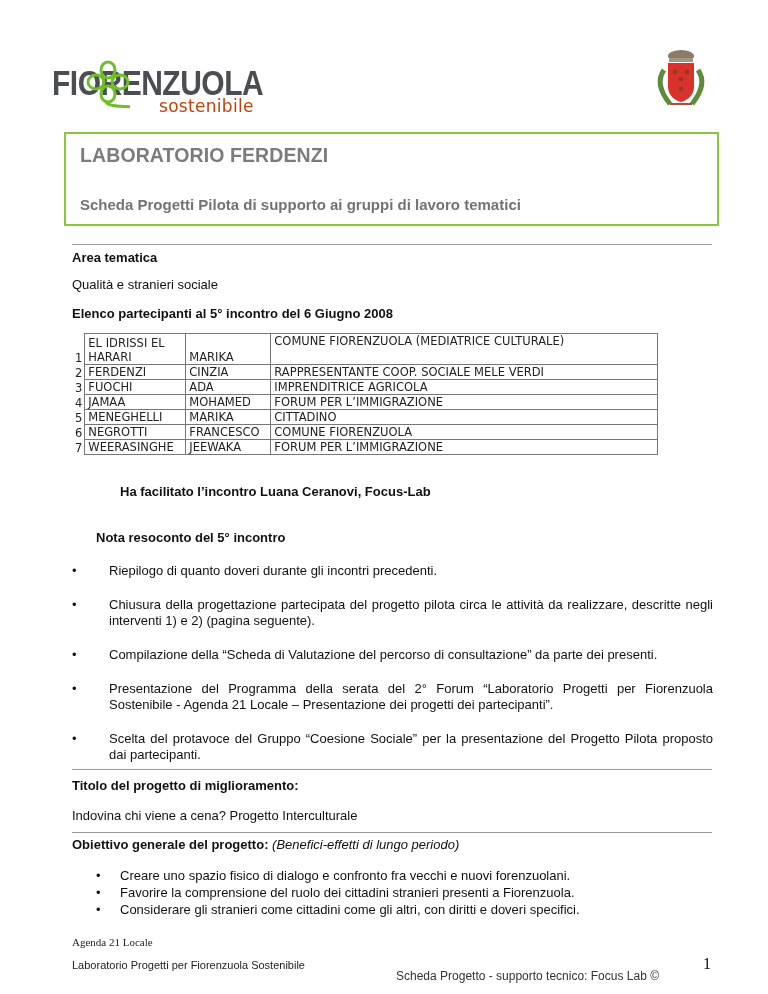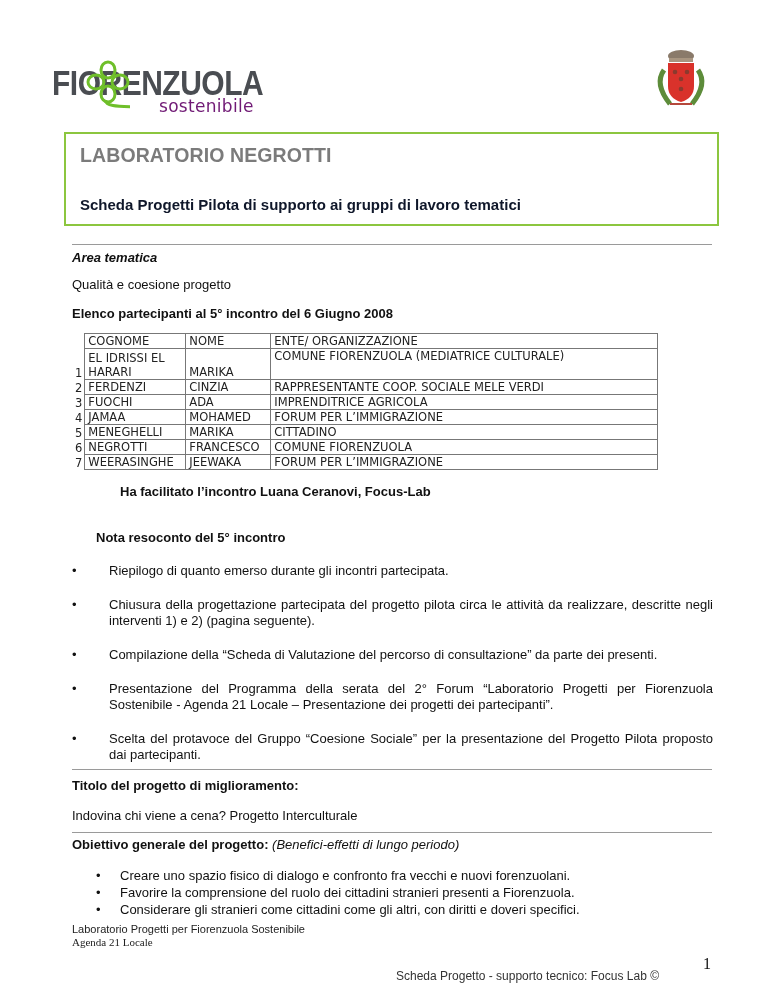--- a/index.html
+++ b/index.html
@@ -6,31 +6,31 @@
   body { width: 768px; height: 994px; position: relative; overflow: hidden;
          font-family: "Liberation Sans", sans-serif; color: #111; }
 
   
   .logo { position: absolute; left: 52px; top: 60px; width: 190px; height: 60px; }
   .logo .word { position: absolute; left: 0; top: 4px; font-family: "Liberation Sans", sans-serif;
                 font-weight: 900; font-size: 30px; letter-spacing: -0.5px; color: #4a4d52;
                 transform: scaleY(1.15); transform-origin: top left; }
   .logo .flower { position: absolute; left: 34px; top: 0px; }
   .logo .sub { position: absolute; left: 107px; top: 36px; font-family: "DejaVu Sans", sans-serif;
-               font-size: 17px; color: #701a75; letter-spacing: 0.3px; }
+               font-size: 17px; color: #c2410c; letter-spacing: 0.3px; }
   .crest { position: absolute; left: 650px; top: 48px; width: 62px; height: 66px; }
 
   
   .title-box { position: absolute; left: 64px; top: 132px; width: 655px; height: 94px;
                border: 2px solid #8cc63f; box-sizing: border-box; }
   .title-box .t1, .title-box .t2 { position: absolute; left: 14px; font-size: 19.5px; font-weight: bold;
                color: #7b7b7b; letter-spacing: 0.1px; }
   .title-box .t1 { top: 10px; }
   .title-box .t2 { top: 30px; }
-  .title-box .sub { position: absolute; left: 14px; top: 62px; font-size: 15px; font-weight: bold; color: #0f172a; }
+  .title-box .sub { position: absolute; left: 14px; top: 62px; font-size: 15px; font-weight: bold; color: #737373; }
 
   .rule { position: absolute; left: 72px; width: 640px; height: 0; border-top: 1.5px solid #9a9a9a; }
 
   .txt { position: absolute; left: 72px; font-size: 13px; color: #111; white-space: nowrap; }
   .bold { font-weight: bold; }
 
   
   table.part { position: absolute; left: 75px; top: 333px; border-collapse: collapse;
                font-family: "DejaVu Sans", sans-serif; font-size: 11.5px; color: #222; }
   table.part td { border: 1px solid #777; padding: 0 3px; height: 14px; line-height: 14px;
@@ -78,37 +78,31 @@
   <circle cx="25" cy="24" r="2.3" fill="#8b3a2e"></circle>
   <circle cx="37" cy="24" r="2.3" fill="#8b3a2e"></circle>
   <circle cx="31" cy="31" r="2.3" fill="#8b3a2e"></circle>
   <circle cx="31" cy="41" r="2.3" fill="#8b3a2e"></circle>
   <path d="M14 22 Q4 36 20 56" stroke="#5d8c3a" stroke-width="5" fill="none"></path>
   <path d="M48 22 Q58 36 42 56" stroke="#5d8c3a" stroke-width="5" fill="none"></path>
   <path d="M20 56 L42 56" stroke="#b5483c" stroke-width="2"></path>
 </svg>
 
 <div class="title-box">
-  <div class="t1">LABORATORIO NEGROTTI</div>
+  <div class="t1">LABORATORIO FERDENZI</div>
   <div class="sub">Scheda Progetti Pilota di supporto ai gruppi di lavoro tematici</div>
 </div>
 
 <div class="rule" style="top:244px;"></div>
-<div class="txt bold" style="top:250px;font-style:italic;">Area tematica</div>
-<div class="txt" style="top:277px;">Qualità e coesione progetto</div>
+<div class="txt bold" style="top:250px;">Area tematica</div>
+<div class="txt" style="top:277px;">Qualità e stranieri sociale</div>
 <div class="txt bold" style="top:306px;">Elenco partecipanti al 5° incontro del 6 Giugno 2008</div>
 
 <table class="part">
   <tbody>
-      <tr class="head">
-    <td class="num"></td>
-    <td class="c1">COGNOME</td>
-    <td class="c2">NOME</td>
-    <td class="c3">ENTE/ ORGANIZZAZIONE</td>
-  </tr>
   <tr class="tall">
     <td class="num">1</td>
     <td class="c1">
           <div>EL IDRISSI EL</div>
           <div>HARARI</div>
         </td>
     <td class="c2">MARIKA</td>
     <td class="c3">COMUNE FIORENZUOLA (MEDIATRICE CULTURALE)</td>
   </tr>
   <tr>
@@ -148,21 +142,21 @@
     <td class="c3">FORUM PER L’IMMIGRAZIONE</td>
   </tr>
 </tbody>
   </table>
 
 <div class="txt bold" style="top:484px;padding-left:48px;">Ha facilitato l’incontro Luana Ceranovi, Focus-Lab</div>
 <div class="txt bold" style="top:530px;margin-left:24px;">Nota resoconto del 5° incontro</div>
 
 <div class="bul" style="top:563px;">
   <span class="dot">•</span>
-  <span class="b-text">Riepilogo di quanto emerso durante gli incontri partecipata.</span>
+  <span class="b-text">Riepilogo di quanto doveri durante gli incontri precedenti.</span>
 </div>
 <div class="bul" style="top:597px;">
   <span class="dot">•</span>
   <span class="b-text">Chiusura della progettazione partecipata del progetto pilota circa le attività da realizzare, descritte negli interventi 1) e 2) (pagina seguente).</span>
 </div>
 <div class="bul" style="top:647px;">
   <span class="dot">•</span>
   <span class="b-text">Compilazione della “Scheda di Valutazione del percorso di consultazione” da parte dei presenti.</span>
 </div>
 <div class="bul" style="top:681px;">
@@ -190,16 +184,16 @@
 </div>
 <div class="obj" style="top:885px;">
   <span class="dot">•</span>
   <span class="o-text">Favorire la comprensione del ruolo dei cittadini stranieri presenti a Fiorenzuola.</span>
 </div>
 <div class="obj" style="top:902px;">
   <span class="dot">•</span>
   <span class="o-text">Considerare gli stranieri come cittadini come gli altri, con diritti e doveri specifici.</span>
 </div>
 
-<div class="footer-l" style="top:923px;">Laboratorio Progetti per Fiorenzuola Sostenibile</div>
+<div class="footer-l" style="top:959px;">Laboratorio Progetti per Fiorenzuola Sostenibile</div>
 <div class="footer-l" style="top:936px;font-family:Liberation Serif, serif;">Agenda 21 Locale</div>
 <div class="footer-r">Scheda Progetto  -  supporto tecnico: Focus Lab ©</div>
 <div class="pagenum">1</div>
 
 </body></html>

